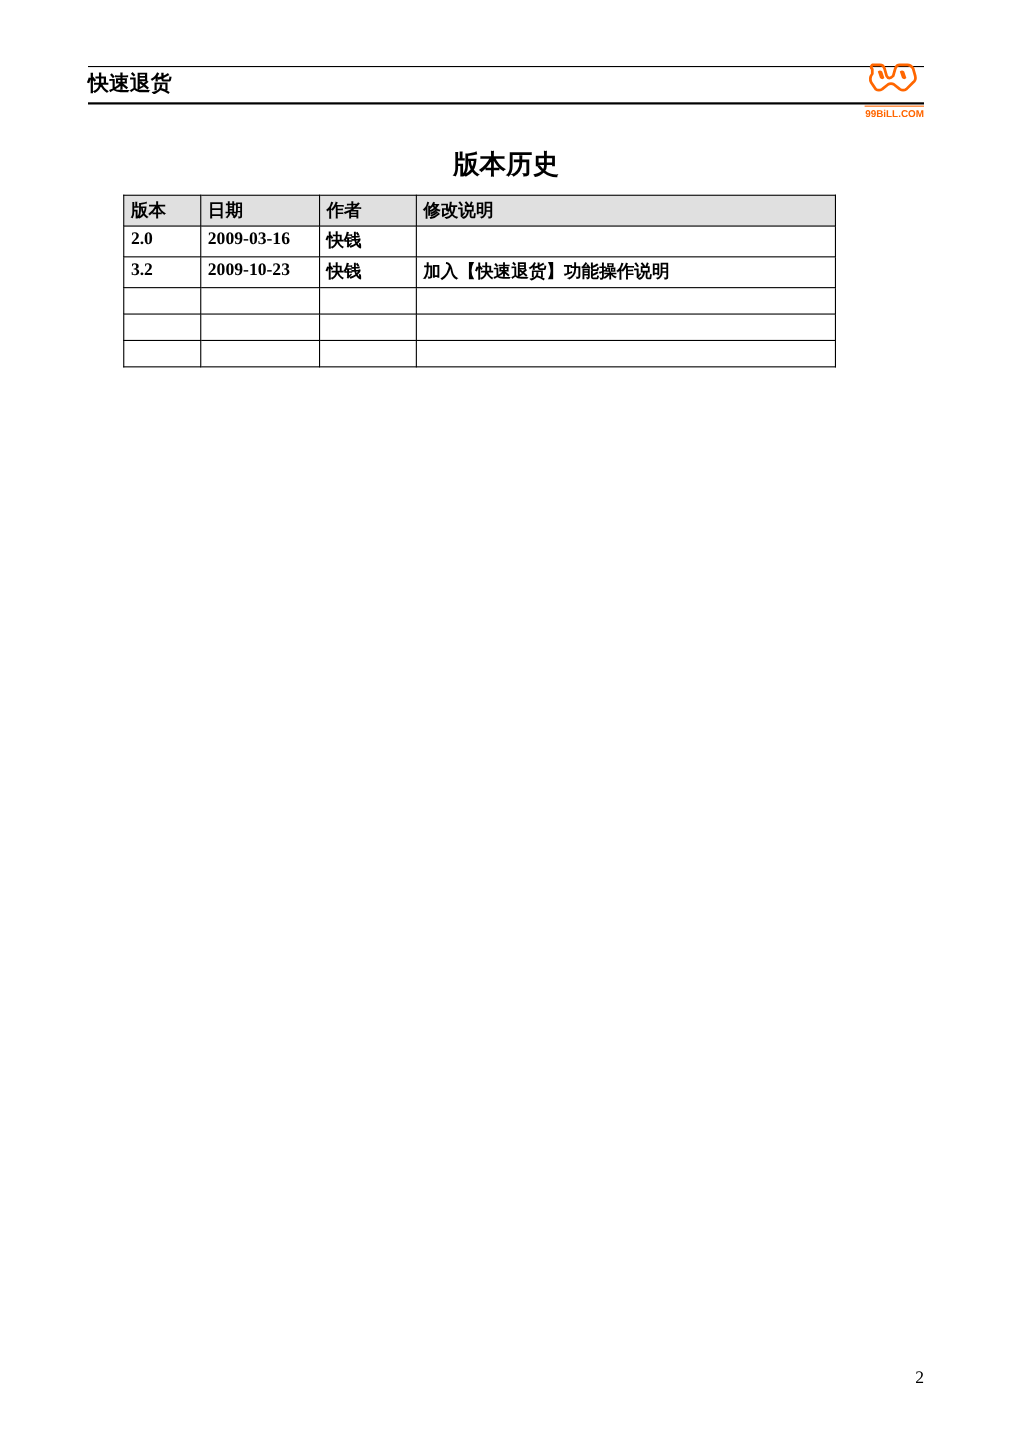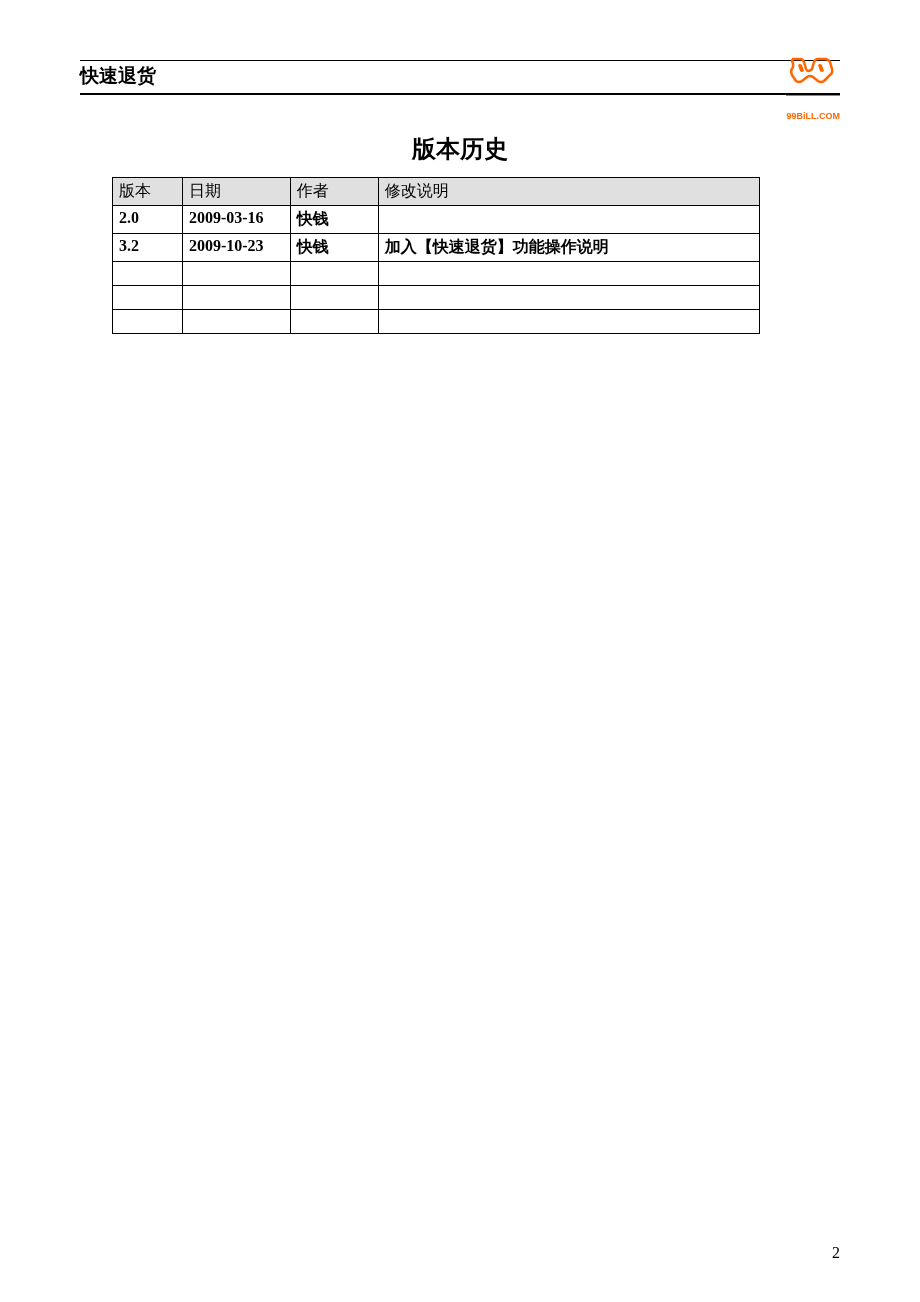--- a/index.html
+++ b/index.html
@@ -31,21 +31,21 @@
       width: 50px;
       height: 38px;
     }
     .logo-text {
       font-size: 9px;
       color: #ff6600;
       font-family: Arial, sans-serif;
       font-weight: bold;
       margin-top: -2px;
       border-top: 1px solid #ff6600;
-      padding-top: 15px;
+      padding-top: 1px;
     }
     .thin-line {
       border-bottom: 1px solid #000;
       margin-bottom: 2px;
     }
     .section-title-box {
       border-bottom: 2.5px solid #000;
       padding-bottom: 4px;
     }
     .section-title {
@@ -68,21 +68,21 @@
     .version-table td {
       border: 1px solid #000;
       padding: 3px 6px;
       font-size: 16px;
       text-align: left;
       vertical-align: top;
       font-weight: bold;
     }
     .version-table th {
       background: #e0e0e0;
-      font-weight: normal;
+      font-weight: bold;
     }
     .col-version { width: 70px; }
     .col-date { width: 108px; }
     .col-author { width: 88px; }
     .col-desc { width: 382px; }
     .empty-row td {
       height: 24px;
     }
     .page-number {
       position: absolute;

